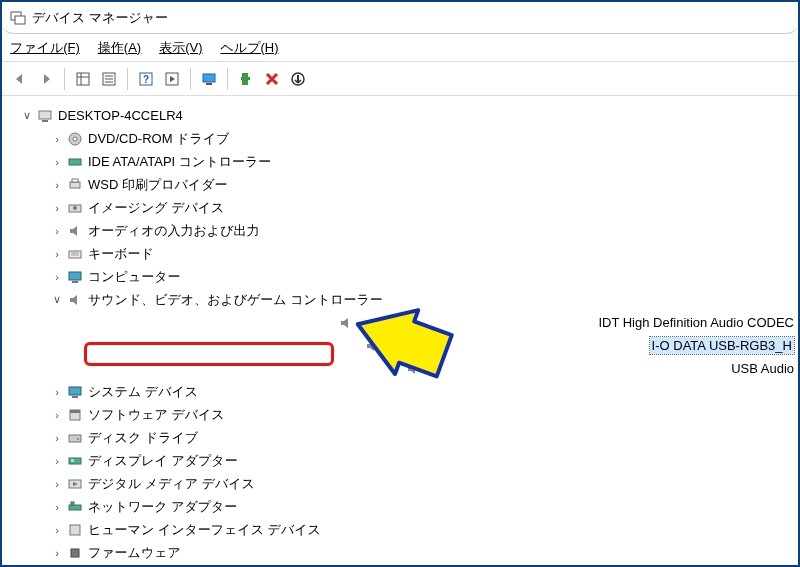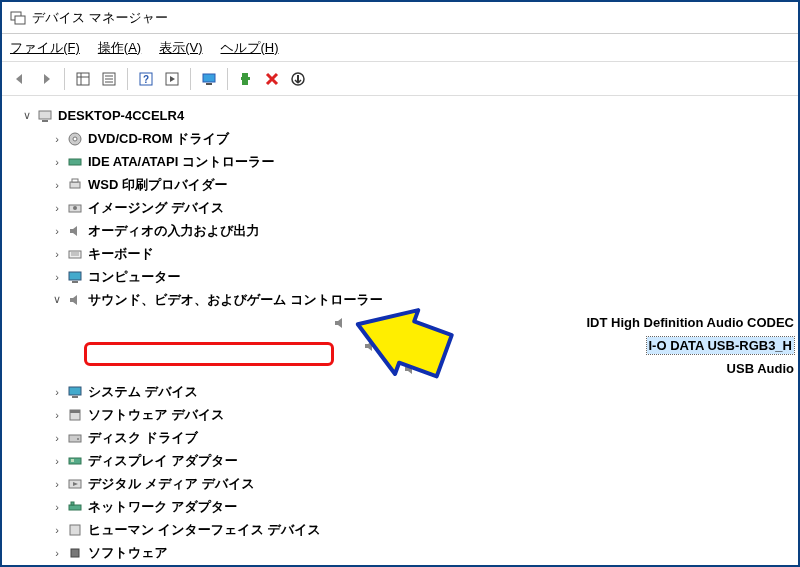--- a/index.html
+++ b/index.html
@@ -14,20 +14,21 @@
     position: relative;
   }
   .titlebar {
     height: 32px;
     background: #fff;
     border-bottom: 1px solid #ccc;
     display: flex;
     align-items: center;
     padding: 0 8px;
     gap: 6px;
+    border-radius: 11px;
   }
   .titlebar .app-icon {
     width: 16px; height: 16px;
     display: inline-flex; align-items: center; justify-content: center;
   }
   .titlebar .title-text { font-size: 13px; }
   .menubar {
     height: 28px;
     display: flex;
     align-items: center;
@@ -75,21 +76,20 @@
     font-size: 11px;
     cursor: default;
   }
   .node-icon {
     width: 18px; height: 18px;
     display: inline-flex; align-items:center; justify-content:center;
     margin-right: 4px;
   }
   .node-label {
     white-space: nowrap;
-    font-weight: bold;
   }
   .indent-1 { padding-left: 14px; }
   .indent-2 { padding-left: 44px; }
   .indent-3 { padding-left: 76px; justify-content: space-between; }
   .selected .node-label {
     background: #cde8ff;
     outline: 1px dotted #666;
     padding: 1px 2px;
   }
   .highlight-box {
@@ -420,21 +420,21 @@
         </div>
           </li>
         <li>
             <div class="node indent-2">
           <span class="expander">›</span>
           <span class="node-icon">
                 <svg width="16" height="16">
                   <rect x="4" y="4" width="8" height="8" fill="#777" stroke="#444"></rect>
                 </svg>
               </span>
-          <span class="node-label">ソフトウェア</span>
+          <span class="node-label">ファームウェア</span>
         </div>
           </li>
       </ul>
     </li>
   </ul>
 </div>
 
 <div class="highlight-box" style="left:82px; top:340px; width:250px; height:24px;"></div>
 
 <div class="arrow-annot" style="left:335px; top:298px; width:120px; height:80px;">

